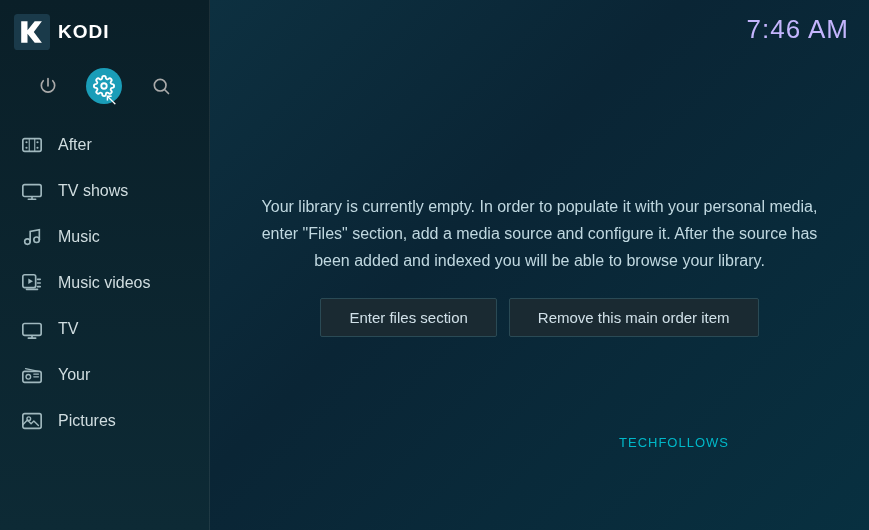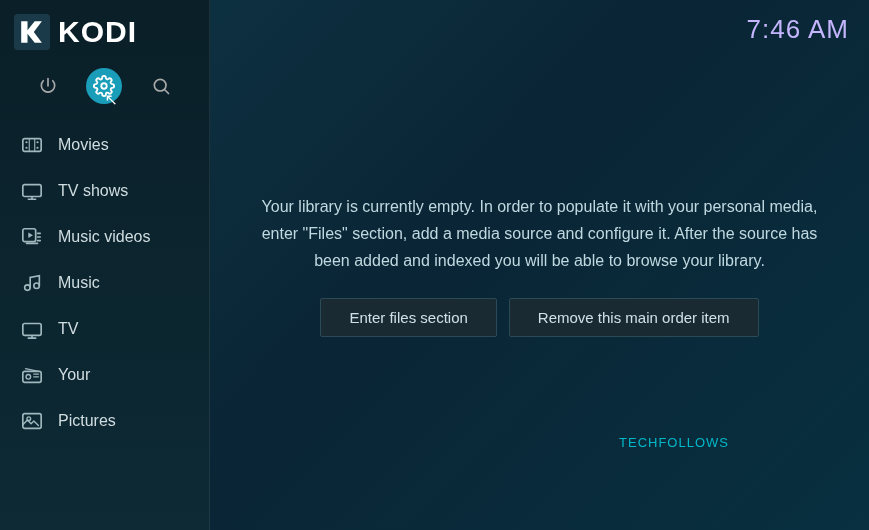--- a/index.html
+++ b/index.html
@@ -39,21 +39,21 @@
       gap: 8px;
     }
 
     .kodi-icon {
       width: 36px;
       height: 36px;
     }
 
     .kodi-text {
       color: #fff;
-      font-size: 30px;
+      font-size: 19px;
       font-weight: bold;
       letter-spacing: 1px;
       text-align: right;
     }
 
     
     .icon-row {
       display: flex;
       align-items: center;
       justify-content: space-around;
@@ -234,55 +234,55 @@
         <svg width="22" height="22" viewBox="0 0 24 24" fill="none" xmlns="http://www.w3.org/2000/svg">
           <rect x="2" y="5" width="20" height="14" rx="2" stroke="#a0b8be" stroke-width="1.8"></rect>
           <circle cx="6" cy="9" r="1.2" fill="#a0b8be"></circle>
           <circle cx="6" cy="15" r="1.2" fill="#a0b8be"></circle>
           <circle cx="18" cy="9" r="1.2" fill="#a0b8be"></circle>
           <circle cx="18" cy="15" r="1.2" fill="#a0b8be"></circle>
           <line x1="9" y1="5" x2="9" y2="19" stroke="#a0b8be" stroke-width="1.2"></line>
           <line x1="15" y1="5" x2="15" y2="19" stroke="#a0b8be" stroke-width="1.2"></line>
         </svg>
       </span>
-      <span class="nav-label">Movies</span>
+      <span class="nav-label">After</span>
     </div>
 
     <div class="nav-item">
       <span class="nav-icon">
         <svg width="22" height="22" viewBox="0 0 24 24" fill="none" xmlns="http://www.w3.org/2000/svg">
           <rect x="2" y="5" width="20" height="13" rx="2" stroke="#a0b8be" stroke-width="1.8"></rect>
           <line x1="8" y1="21" x2="16" y2="21" stroke="#a0b8be" stroke-width="1.8" stroke-linecap="round"></line>
           <line x1="12" y1="18" x2="12" y2="21" stroke="#a0b8be" stroke-width="1.8"></line>
         </svg>
       </span>
       <span class="nav-label">TV shows</span>
+    </div>
+
+    <div class="nav-item">
+      <span class="nav-icon">
+        <svg width="22" height="22" viewBox="0 0 24 24" fill="none" xmlns="http://www.w3.org/2000/svg">
+          <circle cx="7" cy="17" r="3" stroke="#a0b8be" stroke-width="1.8"></circle>
+          <circle cx="17" cy="15" r="3" stroke="#a0b8be" stroke-width="1.8"></circle>
+          <path d="M10 17V6l10-2v11" stroke="#a0b8be" stroke-width="1.8" stroke-linecap="round"></path>
+        </svg>
+      </span>
+      <span class="nav-label">Music</span>
     </div>
 
     <div class="nav-item">
       <span class="nav-icon">
         <svg width="22" height="22" viewBox="0 0 24 24" fill="none" xmlns="http://www.w3.org/2000/svg">
           <rect x="2" y="3" width="14" height="14" rx="2" stroke="#a0b8be" stroke-width="1.8"></rect>
           <polygon points="8,7 8,13 13,10" fill="#a0b8be"></polygon>
           <path d="M18 8h3M18 12h3M18 16h3" stroke="#a0b8be" stroke-width="1.8" stroke-linecap="round"></path>
           <line x1="6" y1="19" x2="18" y2="19" stroke="#a0b8be" stroke-width="1.8" stroke-linecap="round"></line>
         </svg>
       </span>
       <span class="nav-label">Music videos</span>
-    </div>
-
-    <div class="nav-item">
-      <span class="nav-icon">
-        <svg width="22" height="22" viewBox="0 0 24 24" fill="none" xmlns="http://www.w3.org/2000/svg">
-          <circle cx="7" cy="17" r="3" stroke="#a0b8be" stroke-width="1.8"></circle>
-          <circle cx="17" cy="15" r="3" stroke="#a0b8be" stroke-width="1.8"></circle>
-          <path d="M10 17V6l10-2v11" stroke="#a0b8be" stroke-width="1.8" stroke-linecap="round"></path>
-        </svg>
-      </span>
-      <span class="nav-label">Music</span>
     </div>
 
     <div class="nav-item">
       <span class="nav-icon">
         <svg width="22" height="22" viewBox="0 0 24 24" fill="none" xmlns="http://www.w3.org/2000/svg">
           <rect x="2" y="6" width="20" height="13" rx="2" stroke="#a0b8be" stroke-width="1.8"></rect>
           <line x1="8" y1="22" x2="16" y2="22" stroke="#a0b8be" stroke-width="1.8" stroke-linecap="round"></line>
           <line x1="12" y1="19" x2="12" y2="22" stroke="#a0b8be" stroke-width="1.8"></line>
         </svg>
       </span>

